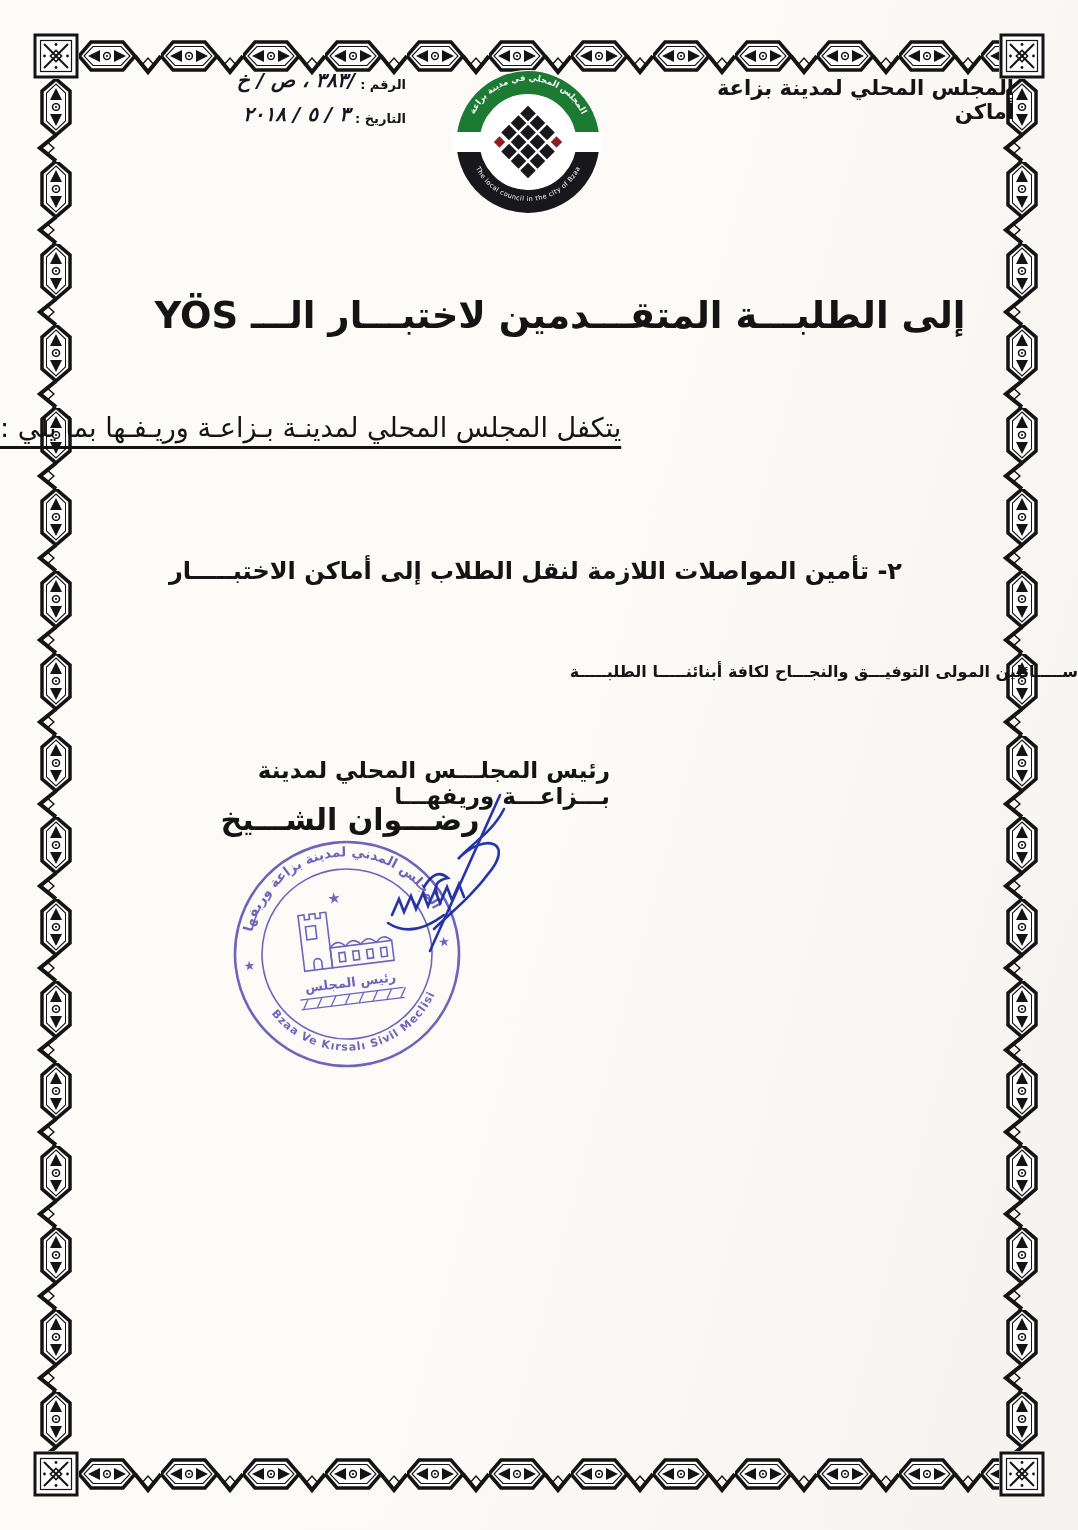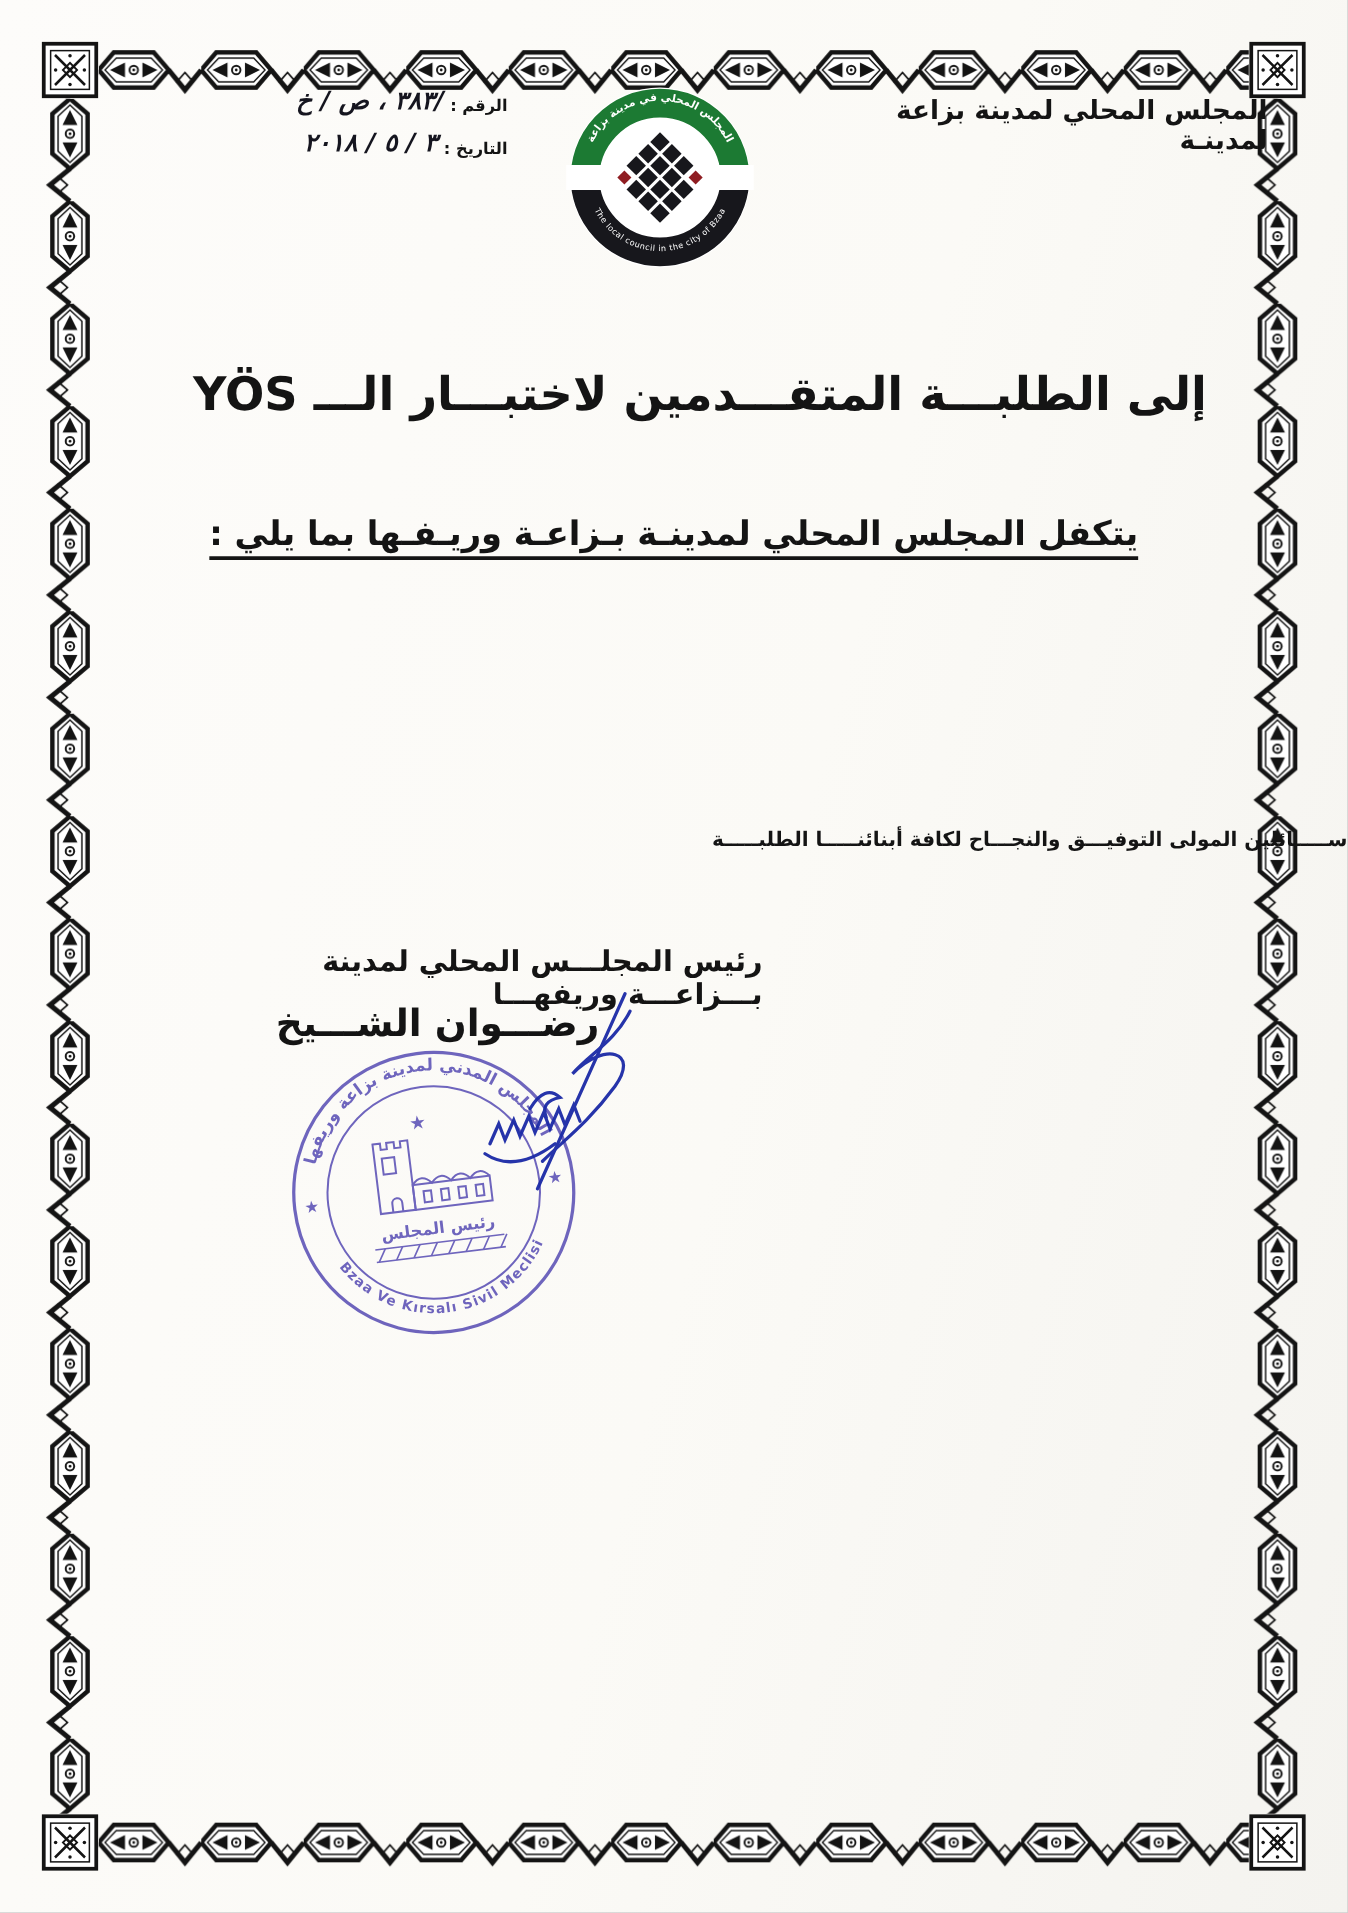--- a/index.html
+++ b/index.html
@@ -11,21 +11,21 @@
   .abs{position:absolute;}
   .rtl{direction:rtl;unicode-bidi:plaintext;}
   .frame{position:absolute;left:0;top:0;pointer-events:none;}
   .org-name{right:64px;top:76px;width:340px;font-size:21px;font-weight:bold;text-align:right;}
   .ref-block{left:86px;top:70px;width:320px;}
   .ref-row{direction:rtl;text-align:right;margin-bottom:10px;white-space:nowrap;}
   .ref-label{font-size:13px;font-weight:bold;}
   .ref-value{font-size:20px;font-weight:bold;font-style:italic;color:#15151f;position:relative;top:-2px;letter-spacing:2px;}
   .logo{left:452px;top:66px;}
   .title{left:0;right:0;top:294px;text-align:center;font-size:37px;font-weight:bold;letter-spacing:0px;margin-left:42px;}
-  .heading{left:0;right:0;top:412px;text-align:center;font-size:27px;font-weight:bold;}
+  .heading{left:0;right:0;top:412px;text-align:left;font-size:27px;font-weight:normal;}
   .heading .u{text-decoration:underline;text-decoration-thickness:2.5px;text-underline-offset:9px;}
   .item{right:176px;font-size:24px;font-weight:bold;text-align:right;white-space:nowrap;}
   .item1{top:488px;}
   .item2{top:557px;}
   .closing{left:0;right:0;top:662px;text-align:right;font-size:16px;font-weight:bold;}
   .sig-title{left:150px;width:460px;top:757px;text-align:right;font-size:23px;font-weight:bold;}
   .sig-name{left:150px;width:400px;top:802px;text-align:center;font-size:30px;font-weight:bold;}
   .stamp{left:220px;top:832px;pointer-events:none;}
   .ink{left:362px;top:783px;pointer-events:none;}
 </style>
@@ -68,21 +68,21 @@
       </g>
     <g transform="translate(1045,79) rotate(90)">
         <rect width="1372" height="46" fill="url(#bpat)"></rect>
       </g>
     <use href="#cornerOrn" transform="translate(33,33)"></use>
     <use href="#cornerOrn" transform="translate(999,33)"></use>
     <use href="#cornerOrn" transform="translate(33,1451)"></use>
     <use href="#cornerOrn" transform="translate(999,1451)"></use>
   </svg>
 
-  <div class="abs org-name rtl">المجلس المحلي لمدينة بزاعة لمدينـة</div>
+  <div class="abs org-name rtl">المجلس المحلي لمدينة بزاعة أماكن</div>
 
   <div class="abs ref-block">
     <div class="ref-row">
       <span class="ref-label">الرقم :</span>
       <span class="ref-value">/٣٨٣ ، ص / خ</span>
     </div>
     <div class="ref-row">
       <span class="ref-label">التاريخ :</span>
       <span class="ref-value">٣ / ٥ / ٢٠١٨</span>
     </div>
@@ -123,20 +123,21 @@
       <textPath href="#logoBotArc" startOffset="50%">The local council in the city of Bzaa</textPath>
     </text>
   </svg>
 
   <div class="abs title rtl">إلى الطلبـــة المتقـــدمين لاختبـــار الـــ YÖS</div>
 
   <div class="abs heading rtl">
     <span class="u">يتكفل المجلس المحلي لمدينـة بـزاعـة وريـفـها بما يلي :</span>
   </div>
 
+  <div class="abs item item2 rtl">٢- تأمين المواصلات اللازمة لنقل الطلاب إلى أماكن الاختبـــــار</div>
 
   <div class="abs closing rtl">ســـــائلين المولى التوفيـــق والنجـــاح لكافة أبنائنـــــا الطلبـــــة</div>
 
   <div class="abs sig-title rtl">رئيس المجلـــس المحلي لمدينة بـــزاعـــة وريفهـــا</div>
   <div class="abs sig-name rtl">رضـــوان الشـــيخ</div>
 
   <svg class="abs stamp" width="254" height="244" viewBox="-127 -122 254 244">
     <g transform="rotate(-7)" stroke="#5b50b5" fill="none" opacity="0.88">
       <circle r="112" stroke-width="2.6"></circle>
       <circle r="85" stroke-width="1.6"></circle>

